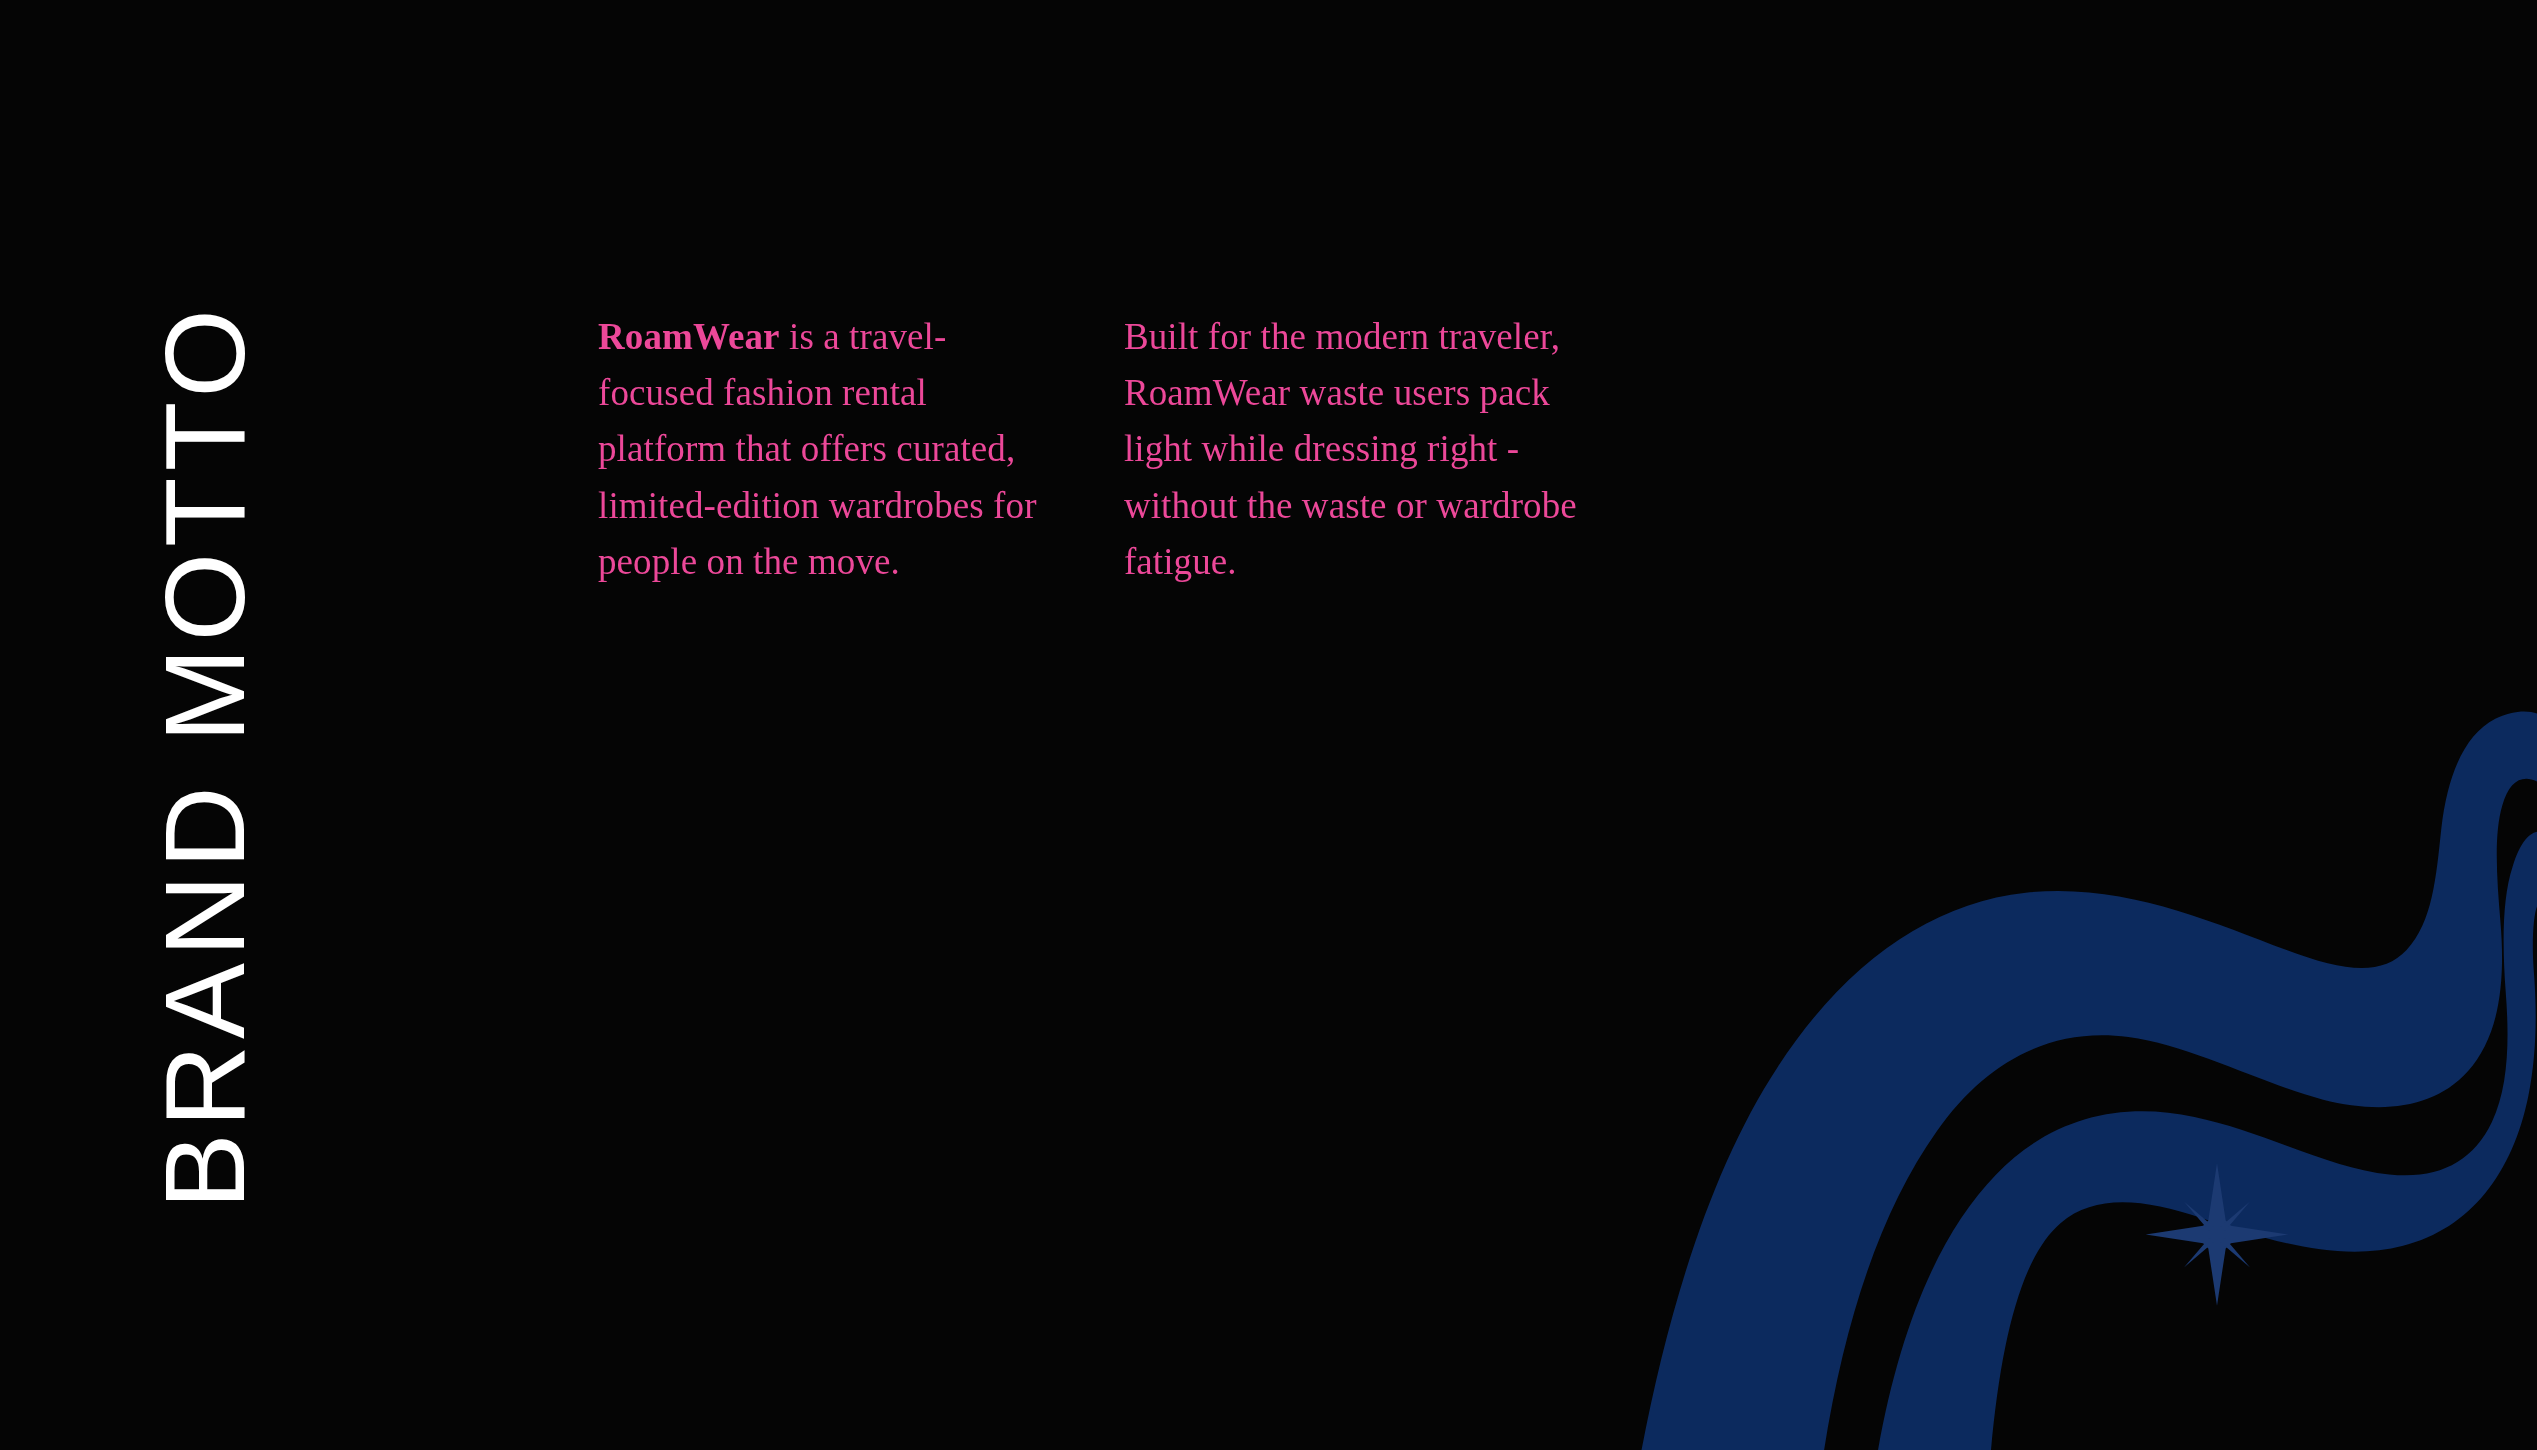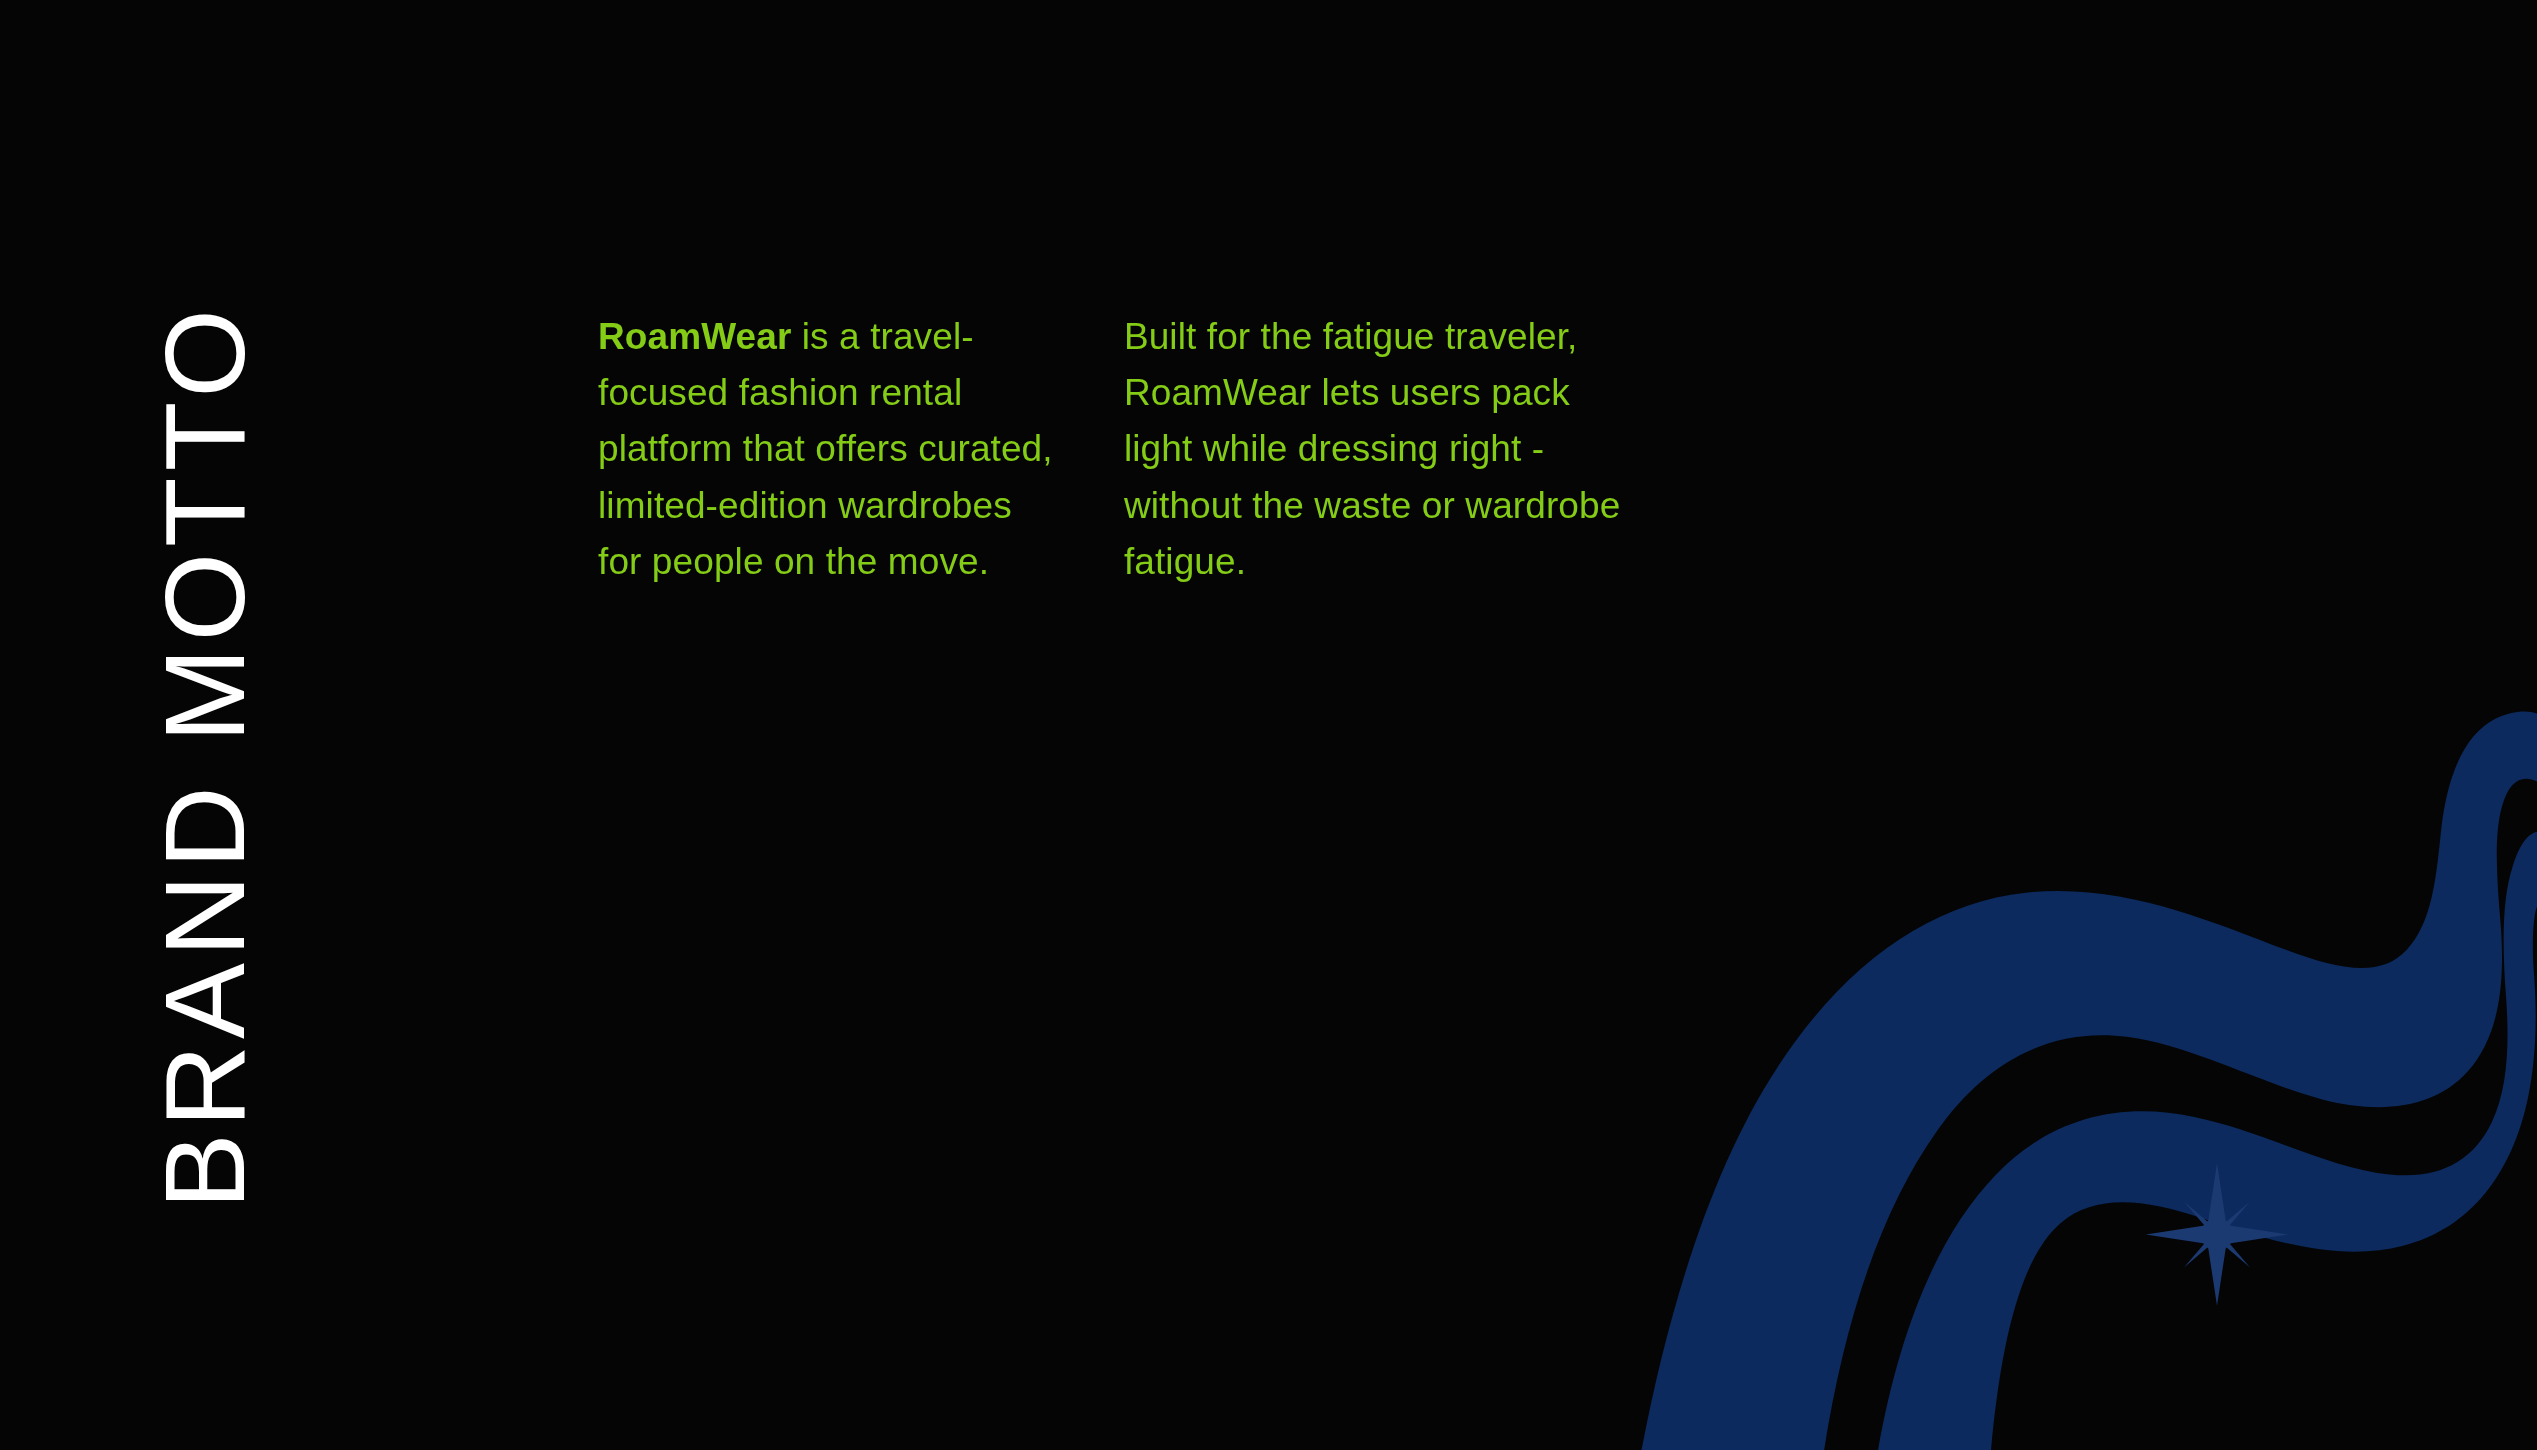--- a/index.html
+++ b/index.html
@@ -77,22 +77,22 @@
     width: 617px;
     padding-right: 70px;
     box-sizing: border-box;
   }
   .copy-col.right {
     width: 600px;
     padding-right: 0;
   }
   .copy-col p {
     margin: 0 0 45px 0;
-    color: #84cc16;
-    font-family: Liberation Sans, sans-serif;
+    color: #ec4899;
+    font-family: Liberation Serif, serif;
     font-size: 37px;
     font-weight: 400;
     line-height: 1.52;
     letter-spacing: 0.1px;
   }
   .copy-col p:last-child { margin-bottom: 0; }
   .copy-col b {
     font-weight: 700;
   }
 </style>
@@ -106,21 +106,21 @@
   </div>
 
   <div id="copy-columns">
 
     <div class="copy-col left">
       <p><b>RoamWear</b><span> is a travel-focused fashion rental platform that offers curated, limited-edition wardrobes for people on the move.</span></p>
 
     </div>
 
     <div class="copy-col right">
-      <p>Built for the fatigue traveler, RoamWear lets users pack light while dressing right - without the waste or wardrobe fatigue.</p>
+      <p>Built for the modern traveler, RoamWear waste users pack light while dressing right - without the waste or wardrobe fatigue.</p>
     </div>
 
   </div>
 
   <div id="wave-decoration">
     <svg viewBox="0 0 1058 928" preserveAspectRatio="none" xmlns="http://www.w3.org/2000/svg">
 
       <path fill="#0c2a5e" d="M 28 928
                C 60 760, 110 600, 185 486
                C 262 368, 360 298, 470 286

